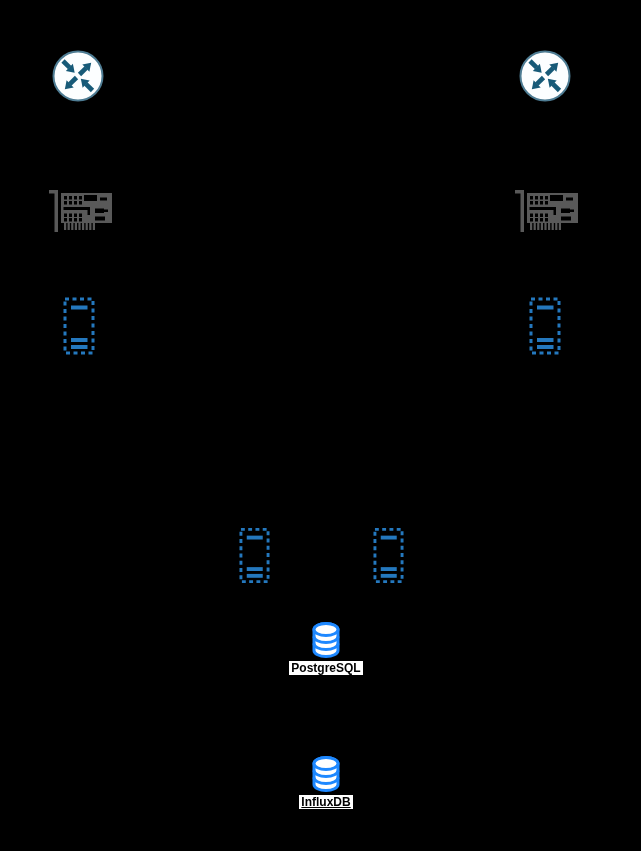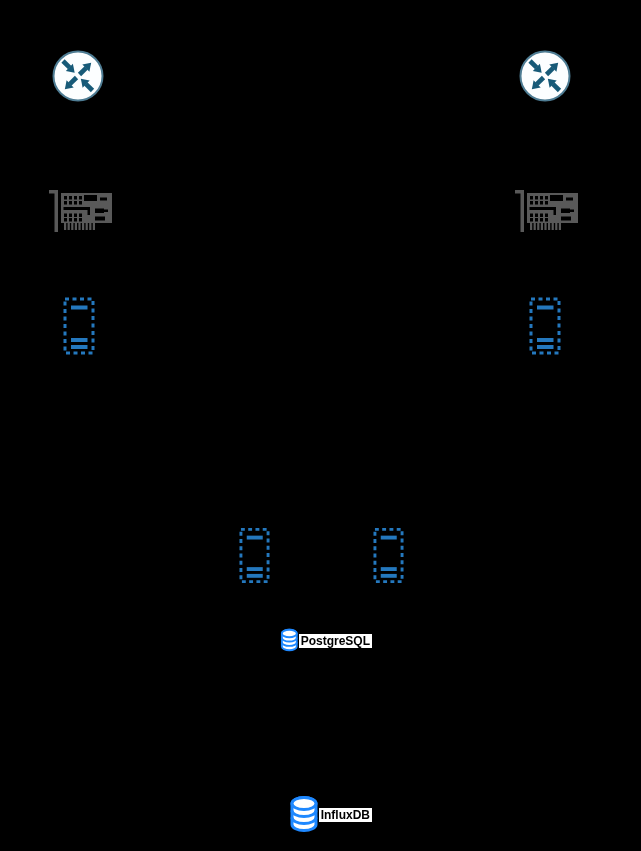--- a/index.html
+++ b/index.html
@@ -33,21 +33,21 @@
   .nic-cut{fill:#000000;}
 
   
   .container-border{fill:none;stroke:var(--container-blue);stroke-width:3;stroke-dasharray:4 3.5;}
   .container-bar{fill:var(--container-blue);}
 
   
   .db-shell{fill:#ffffff;stroke:var(--database-blue);stroke-width:3;stroke-linejoin:round;}
   .db-arc{fill:none;stroke:var(--database-blue);stroke-width:3;}
 
-  .db-node{display:flex;flex-direction:row;align-items:center;width:92px;justify-content:flex-end;}
+  .db-node{display:flex;flex-direction:column;align-items:center;width:92px;}
   .db-label{
     margin-top:2px;
     background:var(--label-bg);
     color:var(--label-text);
     font-weight:bold;
     font-size:12px;
     line-height:14px;
     padding:0 2px;
     white-space:nowrap;
   }
@@ -185,20 +185,20 @@
       </svg>
   </div>
 
   <div class="node db-node" style="left:280px;top:621px;">
     <svg width="30" height="38" viewBox="0 0 30 38">
         <use href="#database-sym"></use>
       </svg>
     <div class="db-label">PostgreSQL</div>
   </div>
 
-  <div class="node db-node" style="left:280px;top:795px;">
+  <div class="node db-node" style="left:280px;top:755px;text-decoration:underline;">
     <svg width="30" height="38" viewBox="0 0 30 38">
         <use href="#database-sym"></use>
       </svg>
     <div class="db-label">InfluxDB</div>
   </div>
 
 </div>
 
 </body></html>

